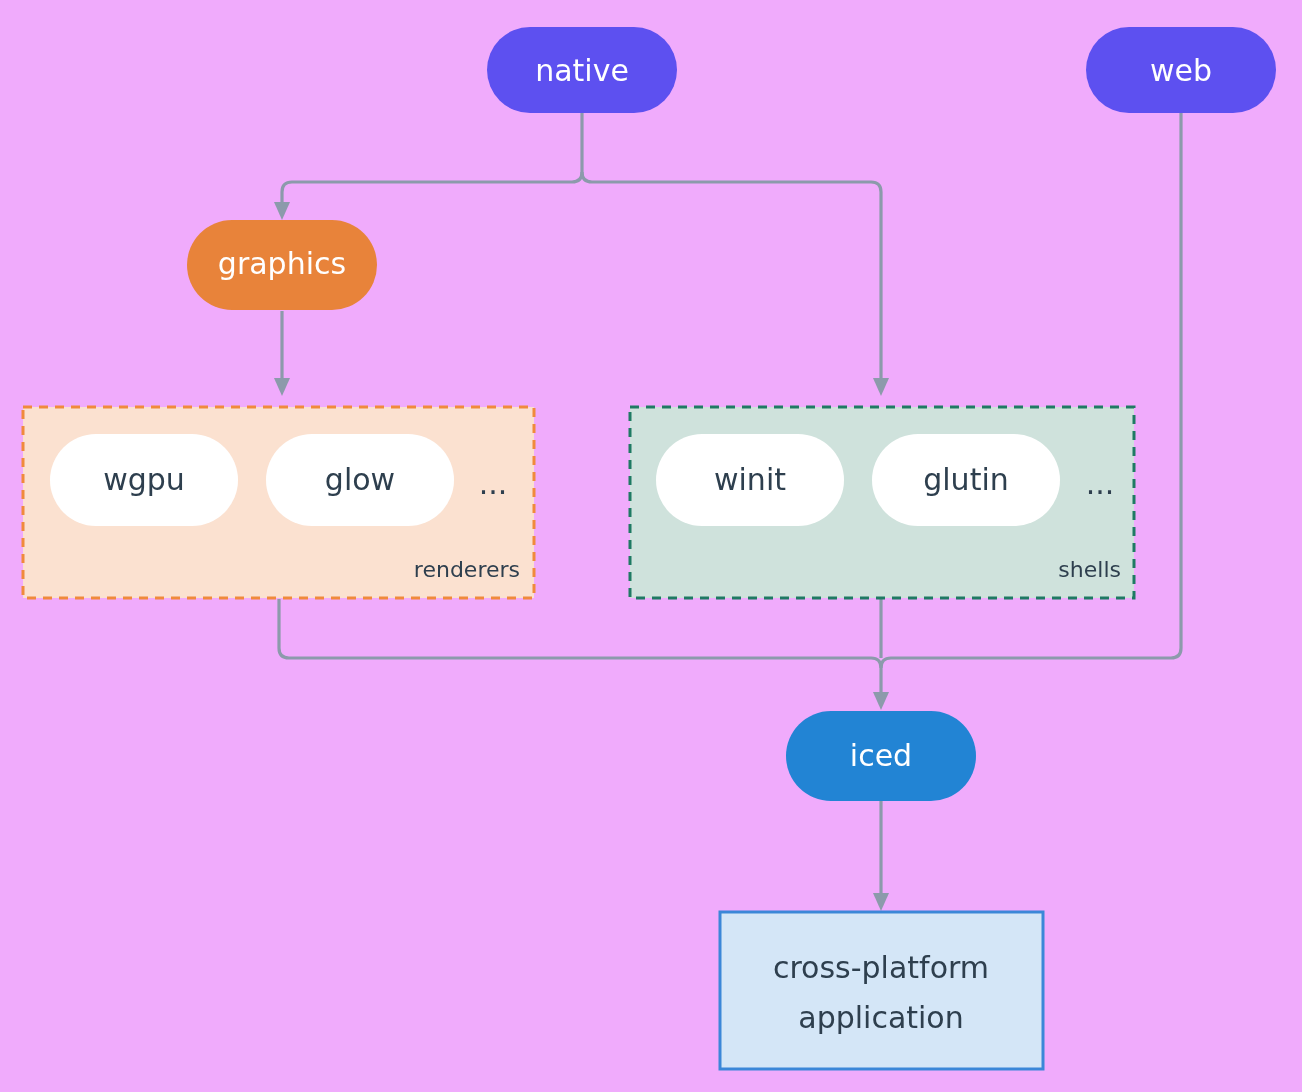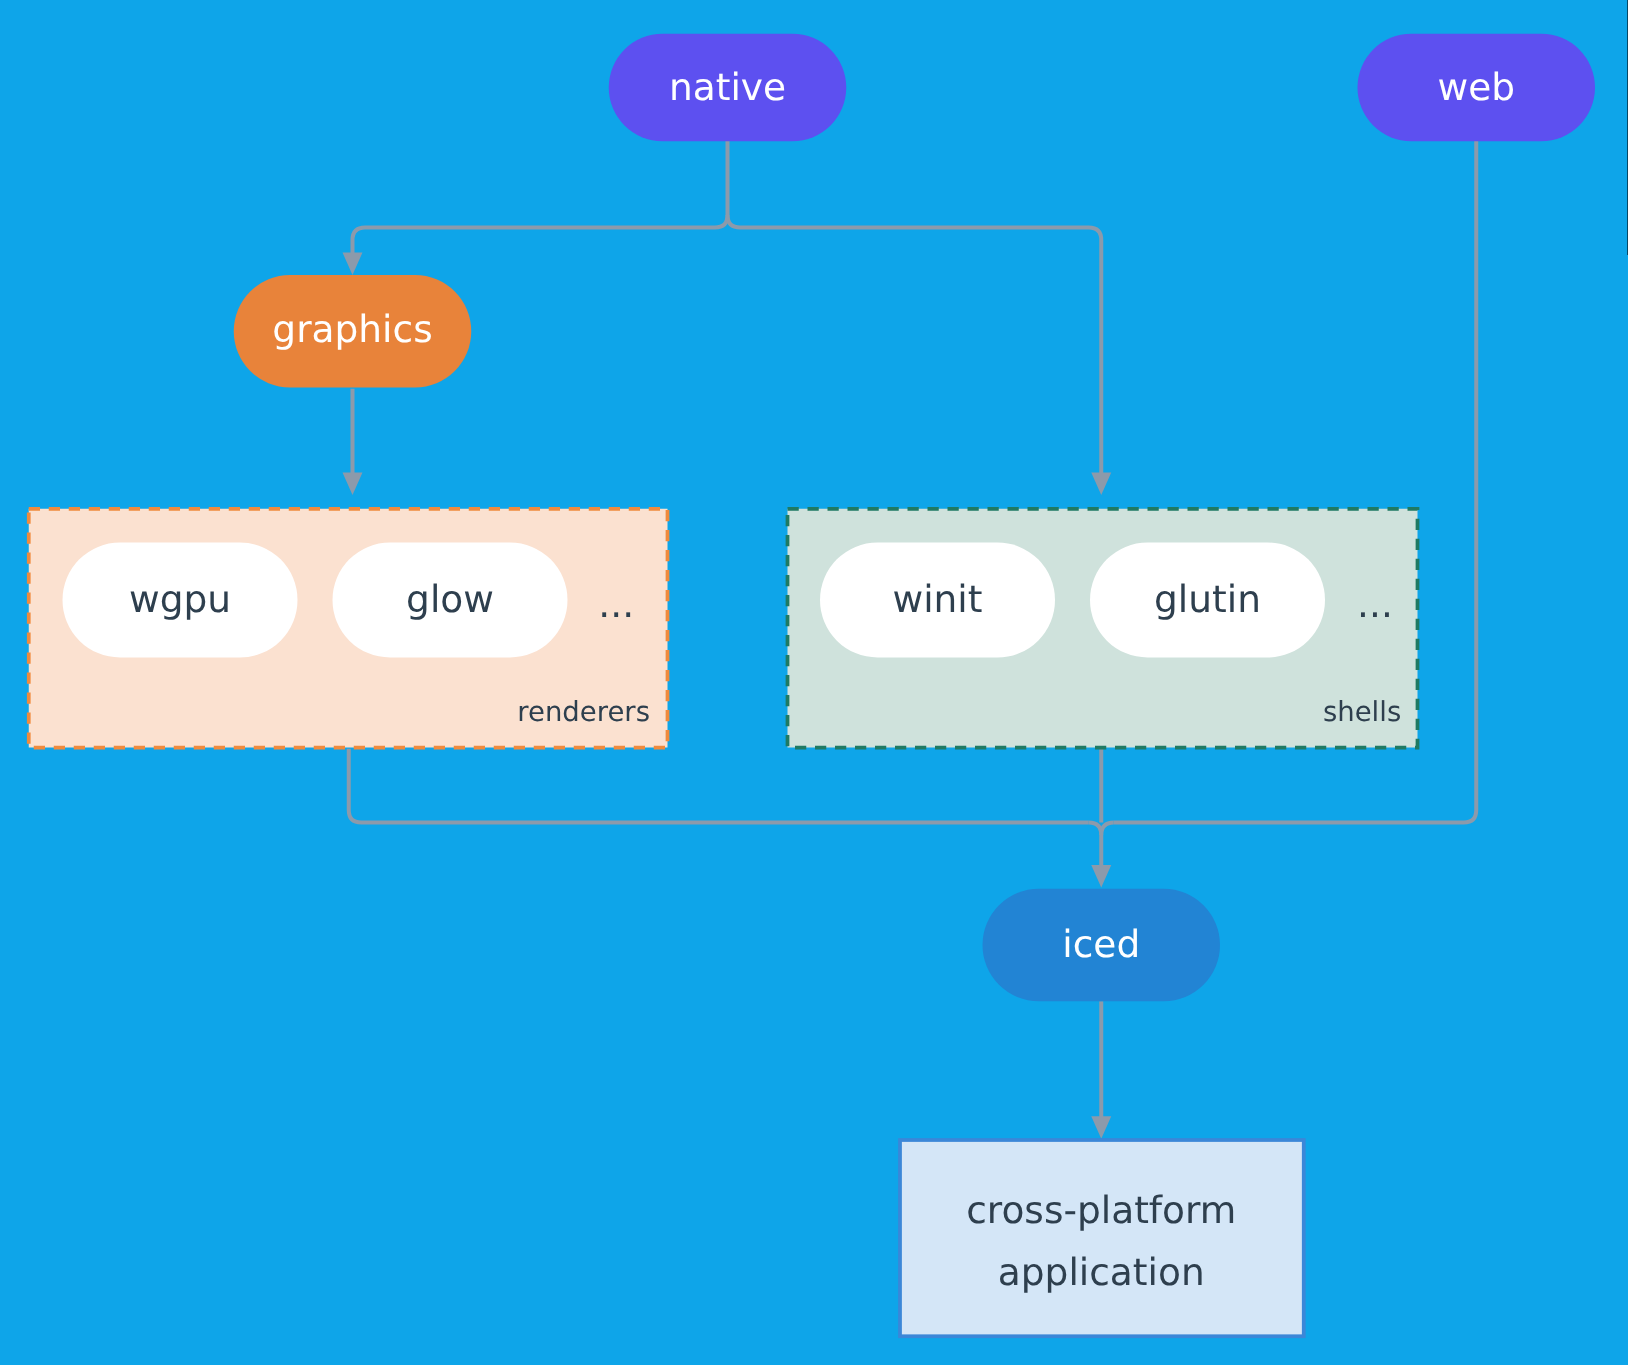--- a/index.html
+++ b/index.html
@@ -10,21 +10,21 @@
   body {
     width: 1302px;
     height: 1092px;
     overflow: hidden;
     font-family: "DejaVu Sans", "Liberation Sans", sans-serif;
   }
   #diagram-root {
     position: relative;
     width: 1302px;
     height: 1092px;
-    background: #0ea5e9;
+    background: #f0abfc;
   }
   svg#diagram-svg {
     position: absolute;
     inset: 0;
     width: 1302px;
     height: 1092px;
     display: block;
   }
   .node-label {
     font-family: "DejaVu Sans", "Liberation Sans", sans-serif;

